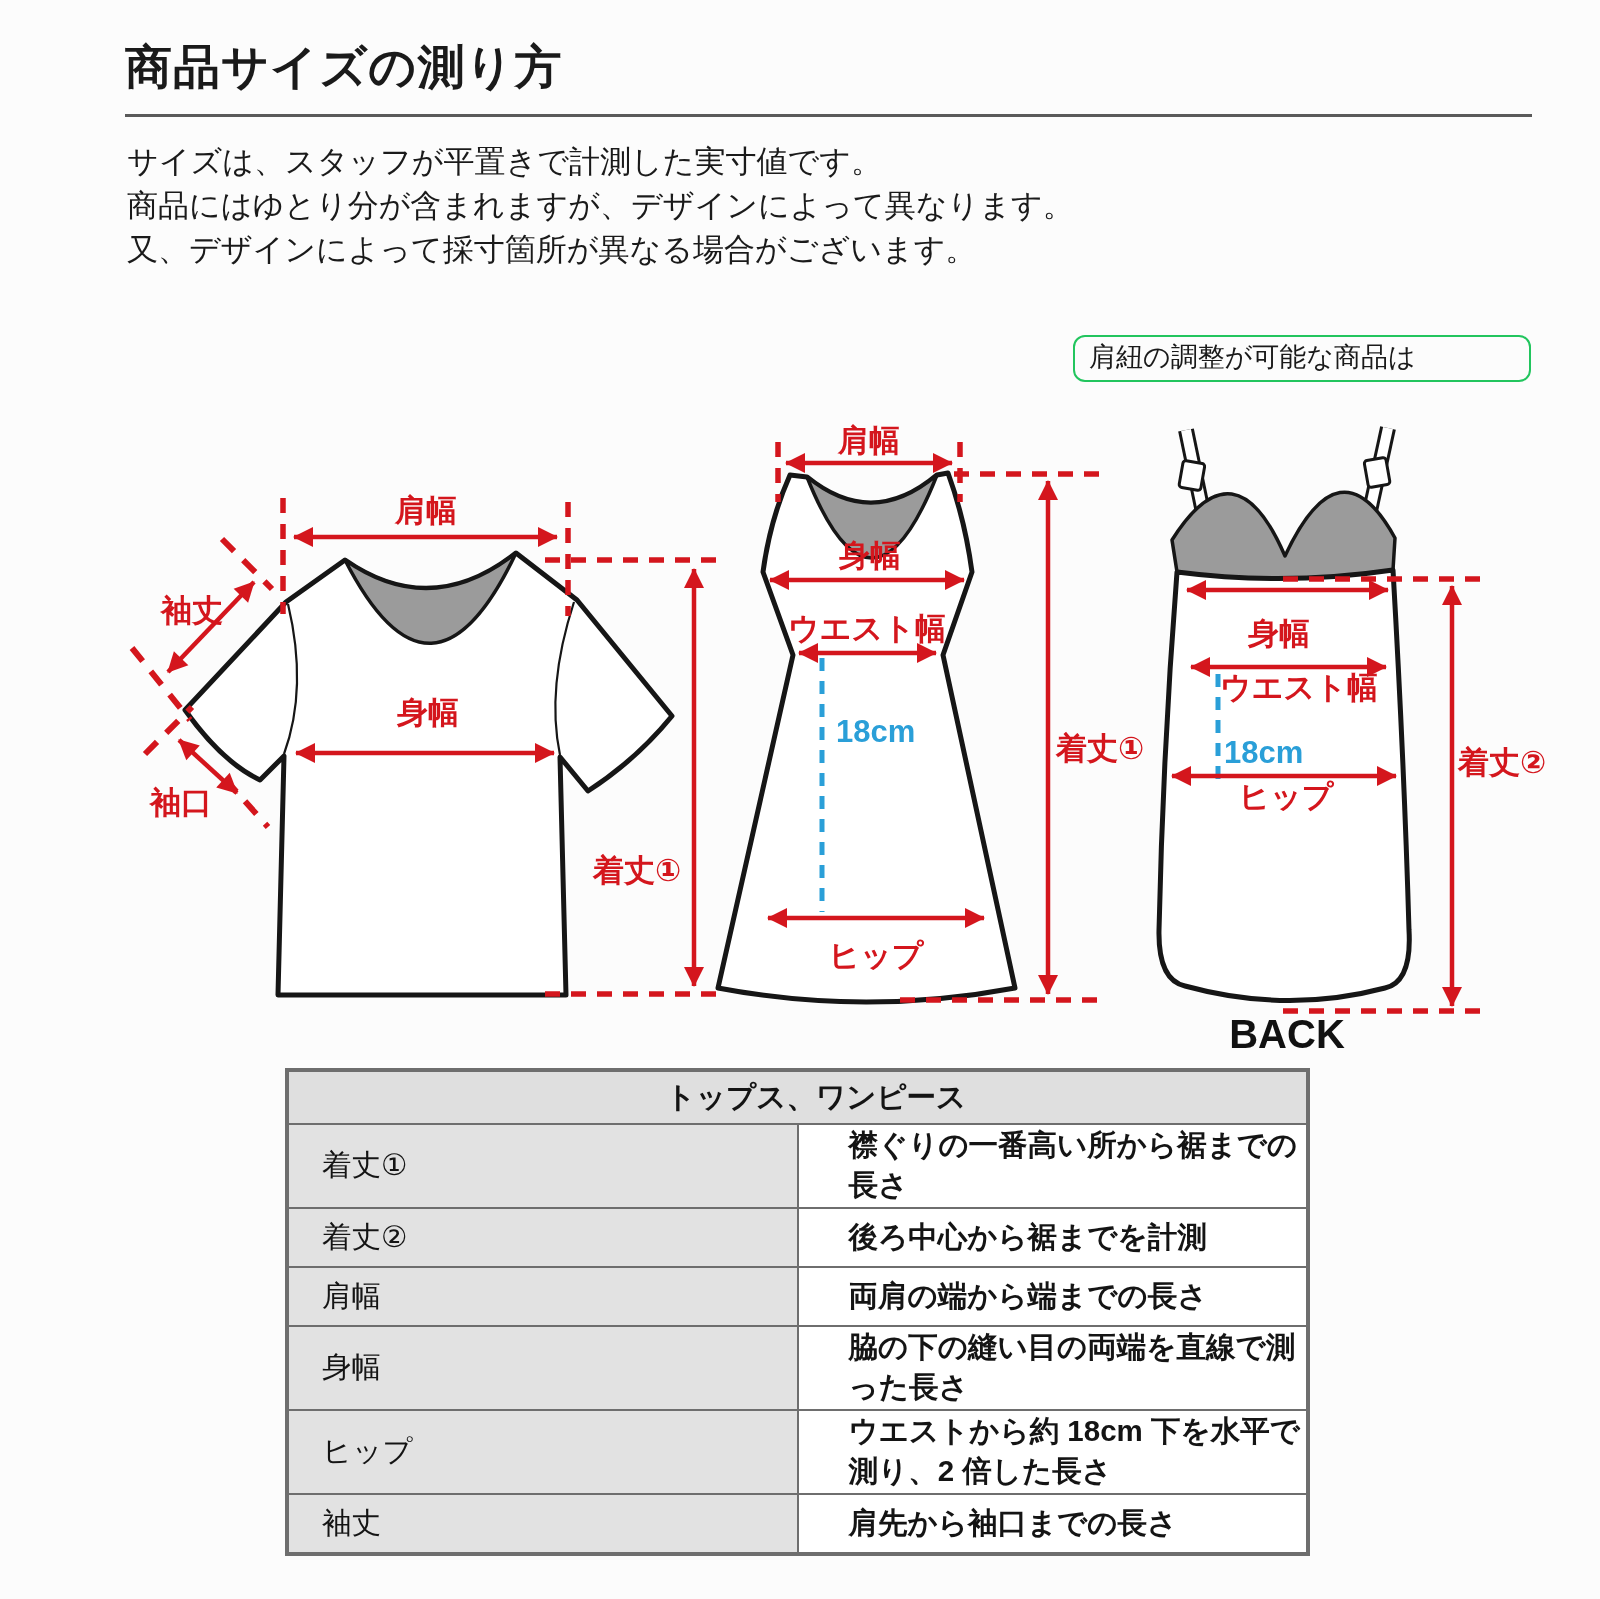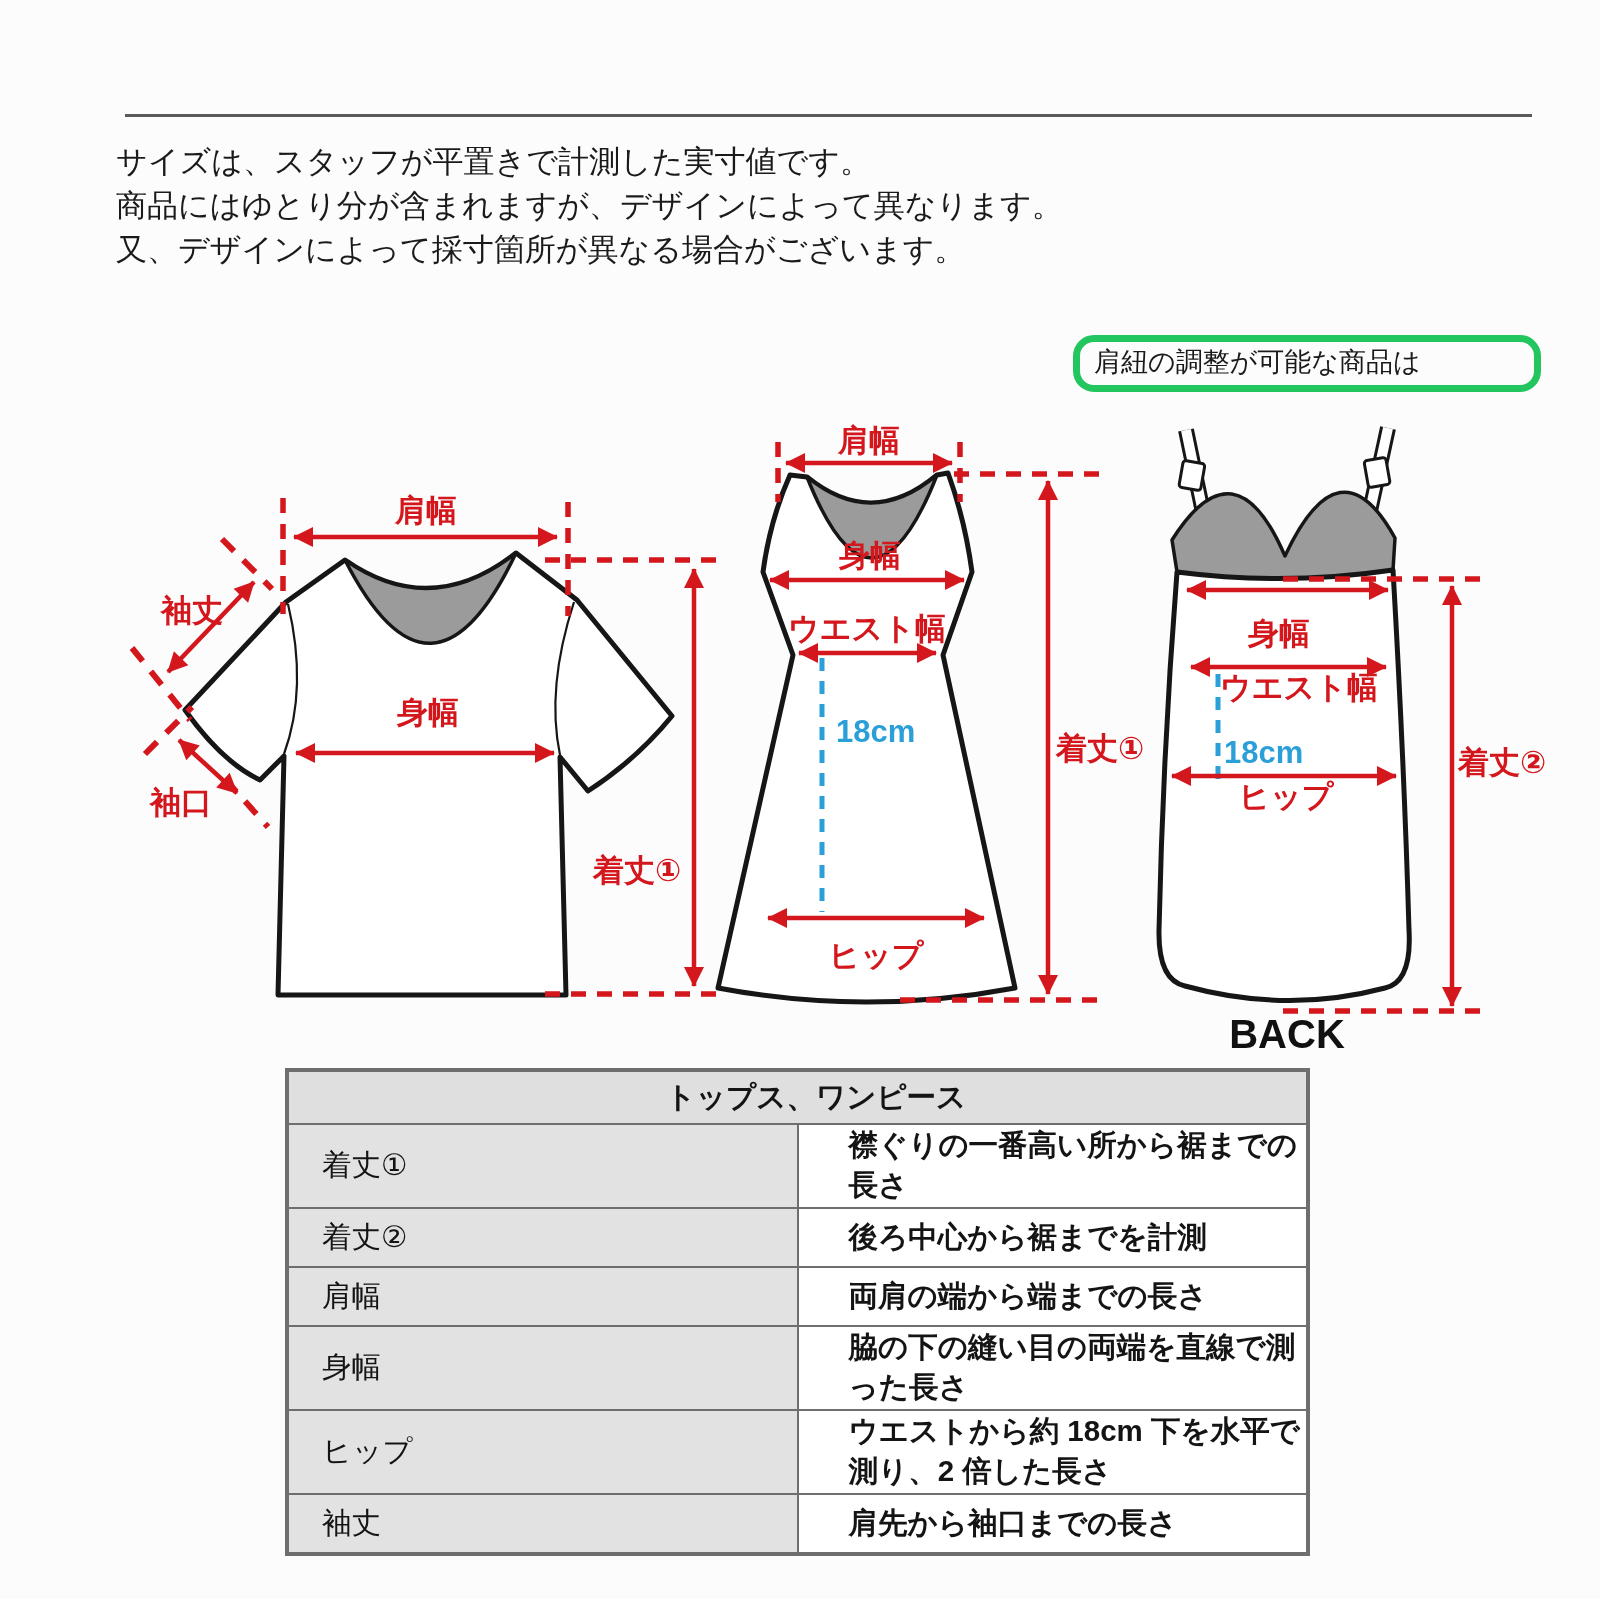--- a/index.html
+++ b/index.html
@@ -1,22 +1,22 @@
 <!DOCTYPE html>
 <html style="--red: #d4161d; --blue: #2a9fd8;"><head>
 <meta charset="utf-8">
 <style>
   :root{ --red:#d4161d; --blue:#2a9fd8; --ink:#1a1a1a; }
   html,body{margin:0;padding:0;background:#e9e9e9;}
   .page{position:relative;width:1600px;height:1599px;background:#fcfcfc;overflow:hidden;
         font-family:"Liberation Sans","DejaVu Sans",sans-serif;color:var(--ink);}
   .title{position:absolute;left:125px;top:36px;font-size:47px;font-weight:700;letter-spacing:1px;}
   .rule{position:absolute;left:125px;top:114px;width:1407px;height:3px;background:#5a5a5a;}
-  .intro{position:absolute;left:116px;top:140px;font-size:31px;line-height:44px;white-space:nowrap;}
-  .note{position:absolute;left:1073px;top:335px;width:440px;border:7px solid #22c55e;border-radius:21px;
+  .intro{position:absolute;left:127px;top:140px;font-size:31px;line-height:44px;white-space:nowrap;}
+  .note{position:absolute;left:1073px;top:335px;width:440px;border:2px solid #22c55e;border-radius:12px;
         padding:4px 0 6px 14px;font-size:27px;line-height:33px;white-space:nowrap;}
   .diagram-svg{position:absolute;left:0;top:0;width:1600px;height:1599px;}
   .garment{fill:#ffffff;stroke:#161616;stroke-width:5;stroke-linejoin:round;}
   .grayfill{fill:#9b9b9b;stroke:#161616;stroke-width:3.5;stroke-linejoin:round;}
   .seam{fill:none;stroke:#161616;stroke-width:2.2;}
   .strap-b{stroke:#161616;stroke-width:16;fill:none;}
   .strap-w{stroke:#ffffff;stroke-width:10;fill:none;}
   .buckle{fill:#ffffff;stroke:#161616;stroke-width:3;}
   .rdash{stroke:var(--red);stroke-width:5.5;stroke-dasharray:15 11;fill:none;}
   .rguide{stroke:var(--red);stroke-width:6;stroke-dasharray:17 13;fill:none;}
@@ -33,20 +33,21 @@
   .mtable th{background:#dfdfdf;height:49px;text-align:center;padding-left:38px;font-weight:600;}
   .mtable td{height:55px;}
   .mtable td.term{width:173px;background:#e2e2e2;padding-left:33px;}
   .mtable td.desc{padding-left:50px;background:#ffffff;font-weight:bold;}
 </style>
 </head>
 <body>
 
 <div class="page">
 
+  <div class="title">商品サイズの測り方</div>
   <div class="rule"></div>
 
   <div class="intro">
     <div>サイズは、スタッフが平置きで計測した実寸値です。</div>
     <div>商品にはゆとり分が含まれますが、デザインによって異なります。</div>
     <div>又、デザインによって採寸箇所が異なる場合がございます。</div>
   </div>
 
   <div class="note">
     <div>肩紐の調整が可能な商品は</div>

